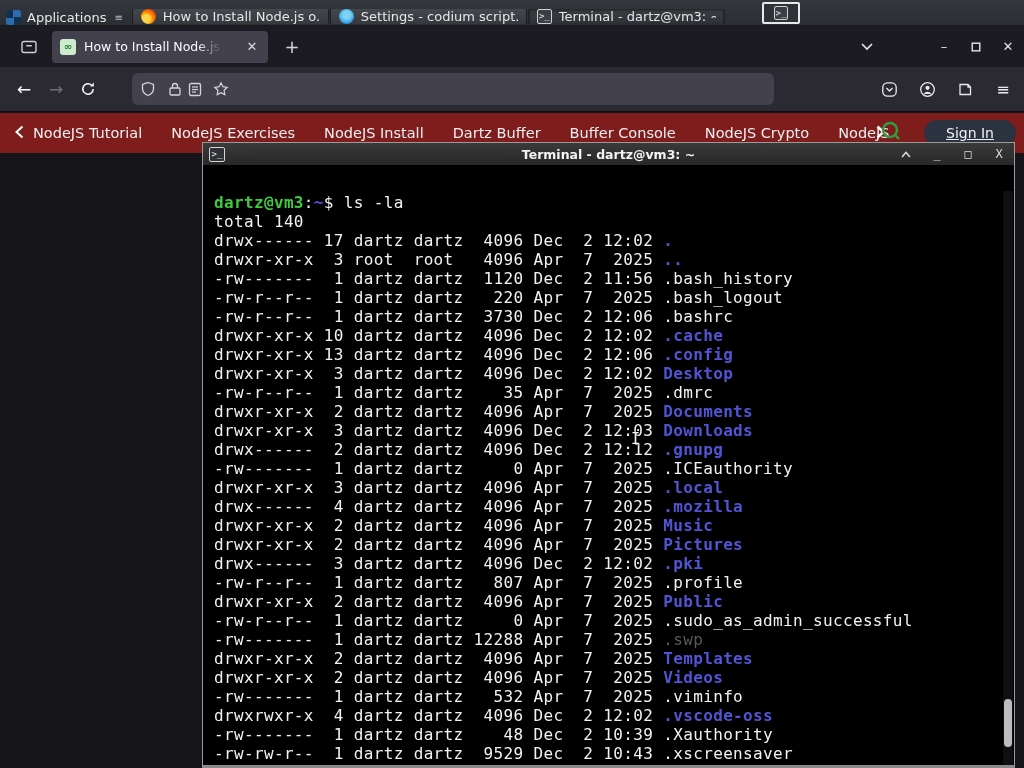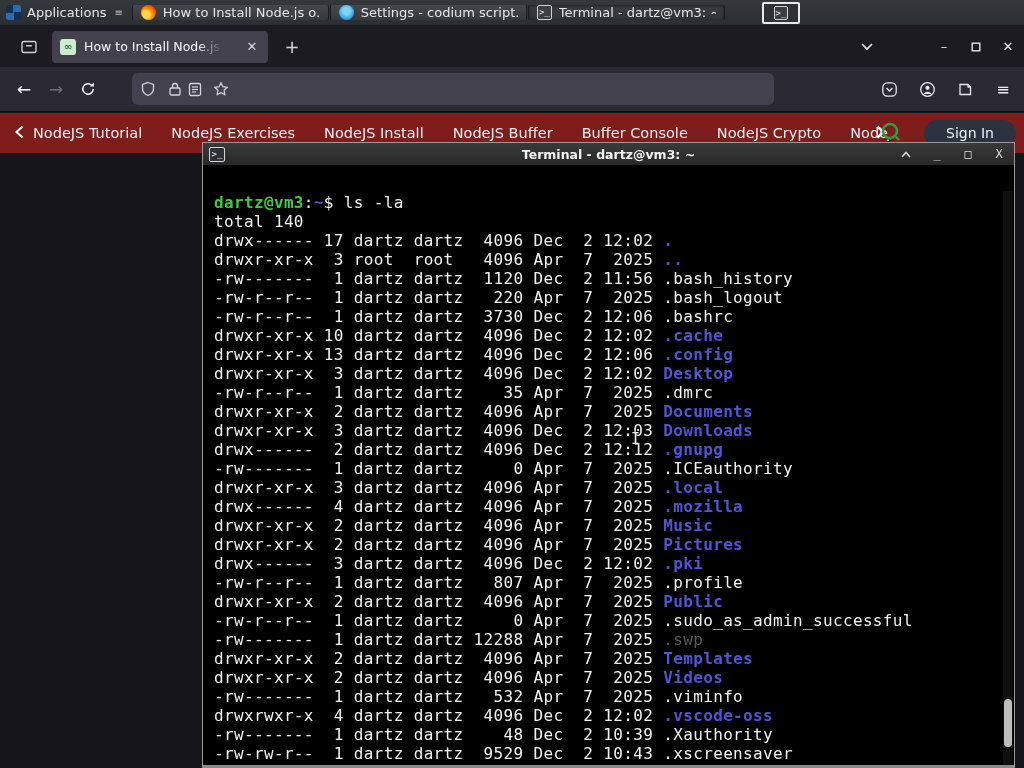--- a/index.html
+++ b/index.html
@@ -1,21 +1,21 @@
 <!DOCTYPE html>
 <html style="--c-prompt: #3ecb3e; --c-dir: #5254d6; --c-dim: #5a5a5a; --term-fg: #f2f2f2;"><head>
 <meta charset="utf-8">
 <style>
   * { margin:0; padding:0; box-sizing:border-box; }
   html,body { width:1024px; height:768px; overflow:hidden; background:#141418;
               font-family:"DejaVu Sans", sans-serif; }
 
   
   #panel { position:absolute; left:0; top:0; width:1024px; height:26px;
-           background:linear-gradient(#34383c,#2b2f33); display:flex; align-items:center;
+           background:linear-gradient(#34383c,#2b2f33); display:flex; align-items:flex-end;
            border-bottom:1px solid #17191b; z-index:50; }
   #app-btn { display:flex; align-items:center; gap:6px; padding:0 8px 0 6px; color:#e8e8e8;
              font-size:13px; }
   #app-btn .app-logo { width:15px; height:15px; border-radius:3px;
       background:conic-gradient(#2b6cb0 0 25%, #12314f 0 50%, #2b6cb0 0 75%, #12314f 0); }
   #app-btn .app-caret { font-size:10px; color:#b9bcbe; margin-left:2px; }
   .win-btn { width:197px; display:flex; align-items:center; gap:7px; padding:0 8px;
              background:linear-gradient(#44484d,#35393d); border-left:1px solid #1b1d1f;
              border-right:1px solid #1b1d1f; color:#e6e6e6; font-size:13px; margin:1px 0 1px 1px;
              border-radius:2px; overflow:hidden; white-space:nowrap; }
@@ -77,21 +77,21 @@
   .tbr-ico { width:30px; height:28px; display:flex; align-items:center; justify-content:center;
              color:#e9e8ef; border-radius:4px; font-size:16px; }
 
   #navbar { position:absolute; left:0; top:87px; width:100%; height:41px; background:#7f1d1d;
             display:flex; align-items:center; color:#eceef0; font-size:14.5px;
             border-bottom:1px solid #11151c; }
   #navbar .chev { color:#ffffff; font-weight:bold; }
   #nav-items { display:flex; align-items:center; gap:29px; margin-left:8px; white-space:nowrap;
                overflow:hidden; width:856px; }
   .nav-item { flex:none; }
-  #nav-right { position:absolute; right:8px; display:flex; align-items:flex-end; gap:22px; }
+  #nav-right { position:absolute; right:8px; display:flex; align-items:flex-start; gap:22px;text-decoration:underline; }
   #signin-btn { background:#2b3240; border-radius:15px; padding:5px 22px; font-size:14px; color:#f0f2f4; }
 
   
   #terminal { position:absolute; left:202px; top:142px; width:813px; height:626px;
               border:1px solid #9a9a9a; border-bottom:3px solid #8a8a8a; background:#000;
               z-index:40; }
   #term-titlebar { position:absolute; left:0; top:0; width:100%; height:22px;
               background:linear-gradient(#3a3a3a,#282828); display:flex; align-items:center; }
   #term-title { position:absolute; left:0; right:0; text-align:center; color:#f4f4f4;
               font-size:12.5px; font-weight:bold; }
@@ -237,21 +237,21 @@
   <div id="navbar">
     <span class="chev" style="margin-left:14px">
       <svg width="11" height="14" viewBox="0 0 11 14">
           <polyline points="8.5,1.5 2.5,7 8.5,12.5" fill="none" stroke="#fff" stroke-width="2"></polyline>
         </svg>
     </span>
     <div id="nav-items">
         <span class="nav-item">NodeJS Tutorial</span>
         <span class="nav-item">NodeJS Exercises</span>
         <span class="nav-item">NodeJS Install</span>
-        <span class="nav-item">NodeJS Buffer</span>
+        <span class="nav-item">Dartz Buffer</span>
         <span class="nav-item">Buffer Console</span>
         <span class="nav-item">NodeJS Crypto</span>
         <span class="nav-item">NodeJS DNS</span>
       </div>
     <span class="chev" style="margin-left:-14px">
       <svg width="11" height="14" viewBox="0 0 11 14">
           <polyline points="2.5,1.5 8.5,7 2.5,12.5" fill="none" stroke="#fff" stroke-width="2.4"></polyline>
         </svg>
     </span>
     <div id="nav-right">

